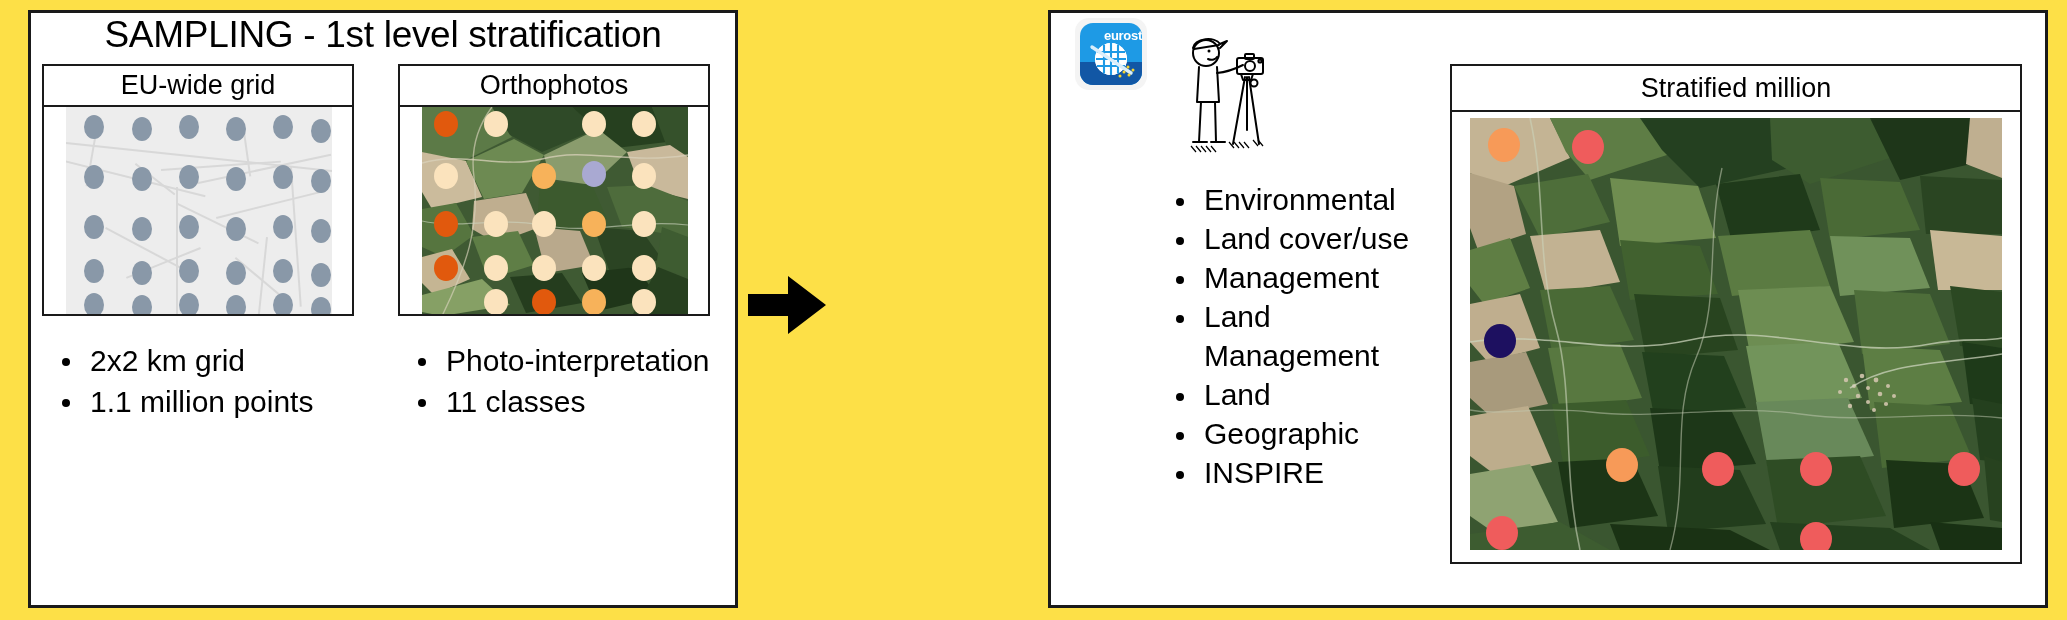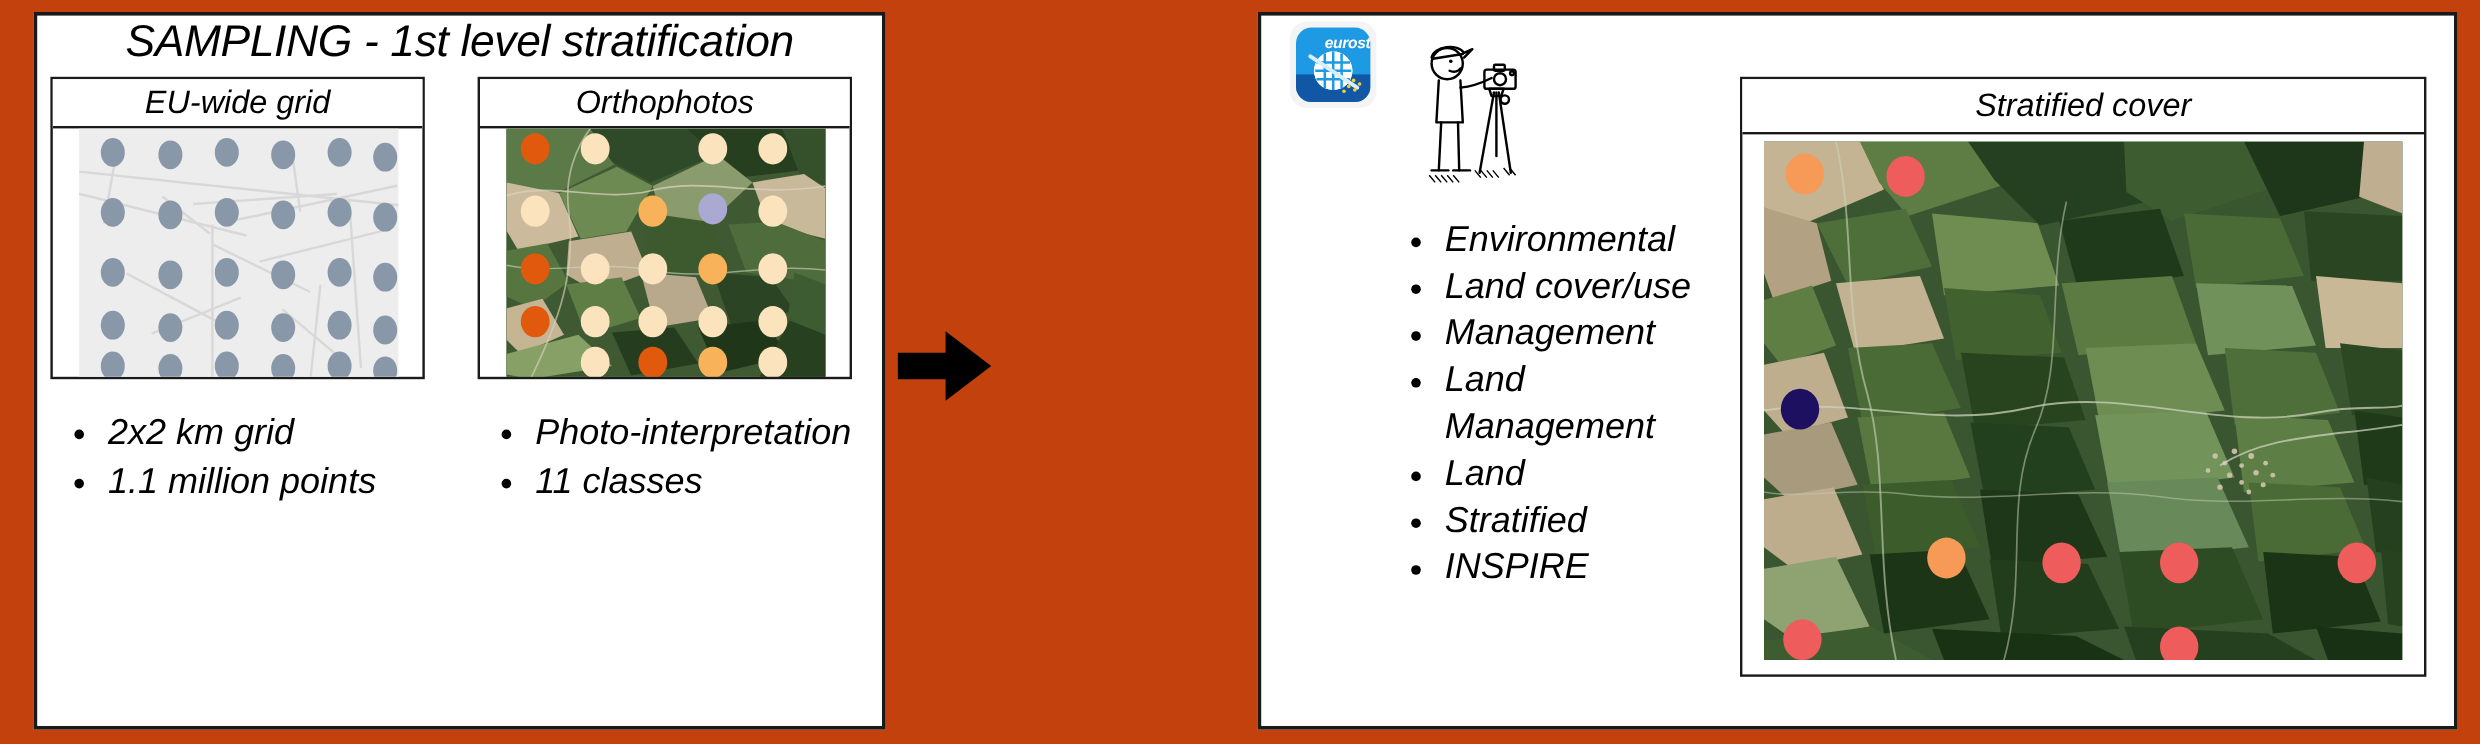--- a/index.html
+++ b/index.html
@@ -9,23 +9,22 @@
     background: #ffffff;
   }
   body {
     font-family: "Liberation Sans", sans-serif;
     color: #000000;
   }
   #canvas {
     position: relative;
     width: 2067px;
     height: 620px;
-    background: #c2410c;
+    background: #fde047;
     overflow: hidden;
-    font-style: italic;
   }
 
   
   .panel {
     position: absolute;
     border: 3px solid #1a1a1a;
     background: #ffffff;
     box-sizing: border-box;
   }
   .panel-title {
@@ -425,26 +424,26 @@
     </svg>
   </div>
 
   <ul class="bullets" id="survey-bullets">
     <li>Environmental</li>
     <li>Land cover/use</li>
     <li>Management</li>
     <li>Land</li>
     <li class="cont">Management</li>
     <li>Land</li>
-    <li>Stratified</li>
+    <li>Geographic</li>
     <li>INSPIRE</li>
   </ul>
 
   <div class="inner-box" id="sample-box">
-    <div class="inner-header">Stratified cover</div>
+    <div class="inner-header">Stratified million</div>
     <div class="inner-body">
       <div class="aerial" style="left:18px; top:6px; width:532px; height:432px;">
         <svg width="532" height="432" viewBox="0 0 532 432" preserveAspectRatio="none">
           <rect x="0" y="0" width="532" height="432" fill="#3a5630"></rect>
           <polygon points="0,0 80,0 100,40 30,70 0,55" fill="#c4b494"></polygon>
           <polygon points="80,0 170,0 200,36 120,62 96,34" fill="#5e7d45"></polygon>
           <polygon points="170,0 300,0 320,50 230,70 192,32" fill="#244020"></polygon>
           <polygon points="300,0 400,0 420,40 340,66 302,42" fill="#3d5c30"></polygon>
           <polygon points="400,0 500,0 510,44 430,62" fill="#1e3619"></polygon>
           <polygon points="500,0 532,0 532,60 496,46" fill="#bfaf90"></polygon>

